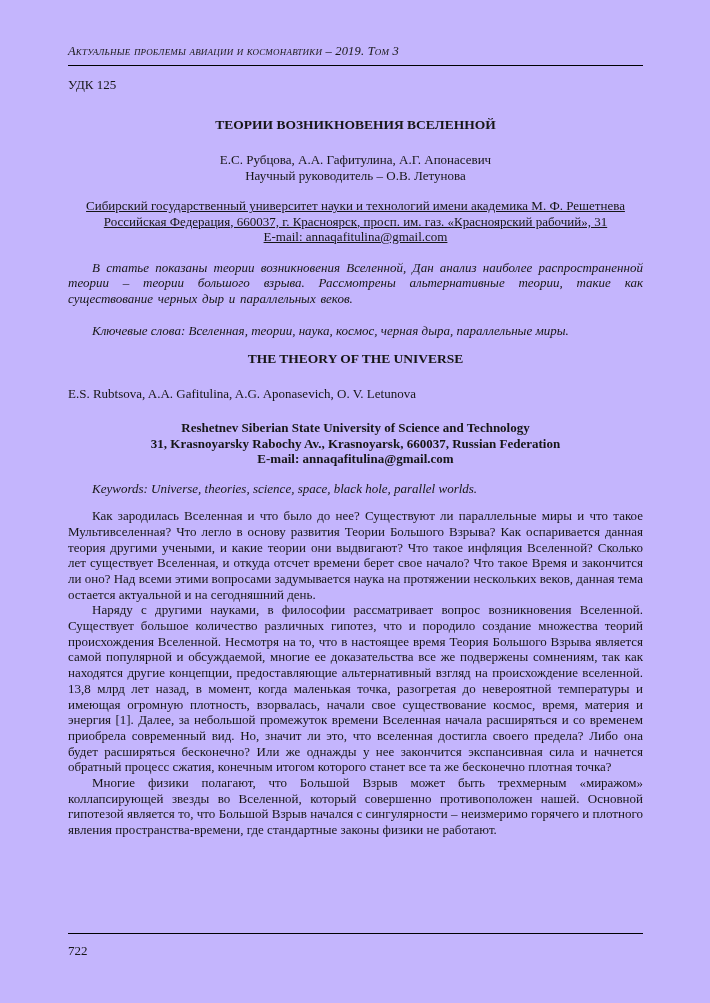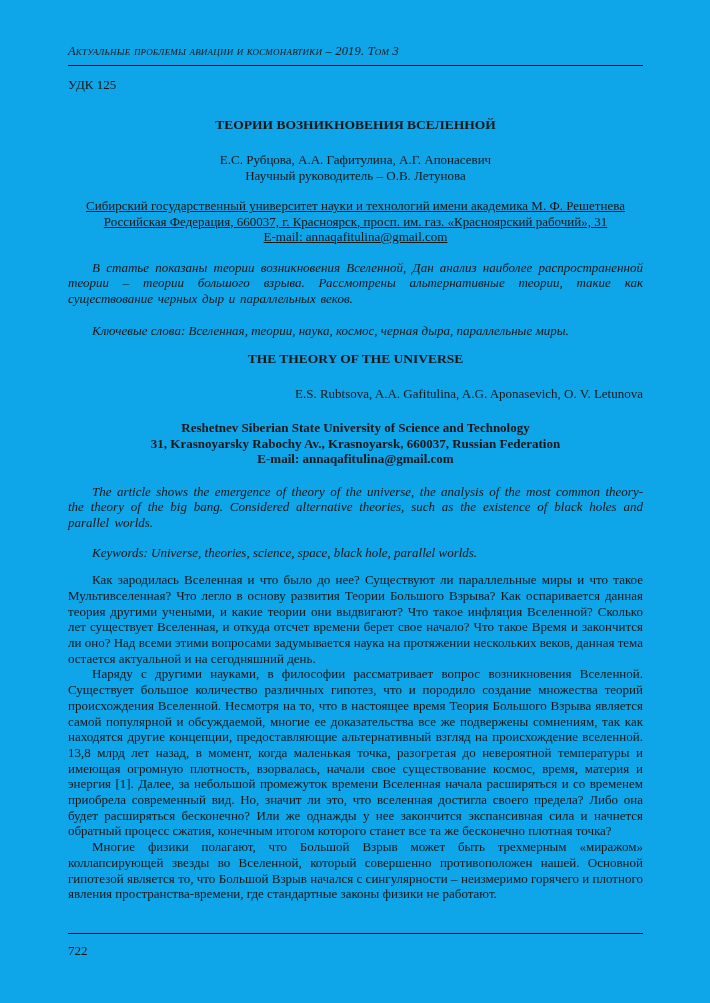--- a/index.html
+++ b/index.html
@@ -9,21 +9,21 @@
     height: 1003px;
     font-family: "Liberation Serif", "DejaVu Serif", serif;
     color: #161616;
     position: relative;
     overflow: hidden;
   }
   .page {
     position: relative;
     width: 710px;
     height: 1003px;
-    background: #0ea5e9;
+    background: #c4b5fd;
   }
   .content {
     position: absolute;
     left: 68px;
     top: 0;
     width: 575px;
   }
   .running-head {
     margin-top: 44px;
     font-style: italic;
@@ -80,21 +80,21 @@
   }
   .title-en {
     margin-top: 13px;
     text-align: center;
     font-weight: bold;
     font-size: 13.5px;
     line-height: 15.5px;
   }
   .authors-block-en {
     margin-top: 19px;
-    text-align: right;
+    text-align: left;
     font-size: 13px;
     line-height: 15.5px;
   }
   .affiliation-block-en {
     margin-top: 19px;
     text-align: center;
     font-size: 13px;
     line-height: 15.5px;
     font-weight: bold;
   }
@@ -172,21 +172,20 @@
     <div class="authors-block-en">
       <div>E.S. Rubtsova, A.A. Gafitulina, A.G. Aponasevich, O. V. Letunova</div>
     </div>
 
     <div class="affiliation-block-en">
       <div>Reshetnev Siberian State University of Science and Technology</div>
       <div>31, Krasnoyarsky Rabochy Av., Krasnoyarsk, 660037, Russian Federation</div>
       <div>E-mail: annaqafitulina@gmail.com</div>
     </div>
 
-    <div class="abstract-en">The article shows the emergence of theory of the universe, the analysis of the most common theory-the theory of the big bang. Considered alternative theories, such as the existence of black holes and parallel worlds.</div>
 
     <div class="keywords-en">Keywords: Universe, theories, science, space, black hole, parallel worlds.</div>
 
     <div class="body-text">
       <p>Как зародилась Вселенная и что было до нее? Существуют ли параллельные миры и что такое Мультивселенная? Что легло в основу развития Теории Большого Взрыва? Как оспаривается данная теория другими учеными, и какие теории они выдвигают? Что такое инфляция Вселенной? Сколько лет существует Вселенная, и откуда отсчет времени берет свое начало? Что такое Время и закончится ли оно? Над всеми этими вопросами задумывается наука на протяжении нескольких веков, данная тема остается актуальной и на сегодняшний день.</p>
       <p>Наряду с другими науками, в философии рассматривает вопрос возникновения Вселенной. Существует большое количество различных гипотез, что и породило создание множества теорий происхождения Вселенной. Несмотря на то, что в настоящее время Теория Большого Взрыва является самой популярной и обсуждаемой, многие ее доказательства все же подвержены сомнениям, так как находятся другие концепции, предоставляющие альтернативный взгляд на происхождение вселенной. 13,8 млрд лет назад, в момент, когда маленькая точка, разогретая до невероятной температуры и имеющая огромную плотность, взорвалась, начали свое существование космос, время, материя и энергия [1]. Далее, за небольшой промежуток времени Вселенная начала расширяться и со временем приобрела современный вид. Но, значит ли это, что вселенная достигла своего предела? Либо она будет расширяться бесконечно? Или же однажды у нее закончится экспансивная сила и начнется обратный процесс сжатия, конечным итогом которого станет все та же бесконечно плотная точка?</p>
       <p>Многие физики полагают, что Большой Взрыв может быть трехмерным «миражом» коллапсирующей звезды во Вселенной, который совершенно противоположен нашей. Основной гипотезой является то, что Большой Взрыв начался с сингулярности – неизмеримо горячего и плотного явления пространства-времени, где стандартные законы физики не работают.</p>
     </div>
 
   </div>

